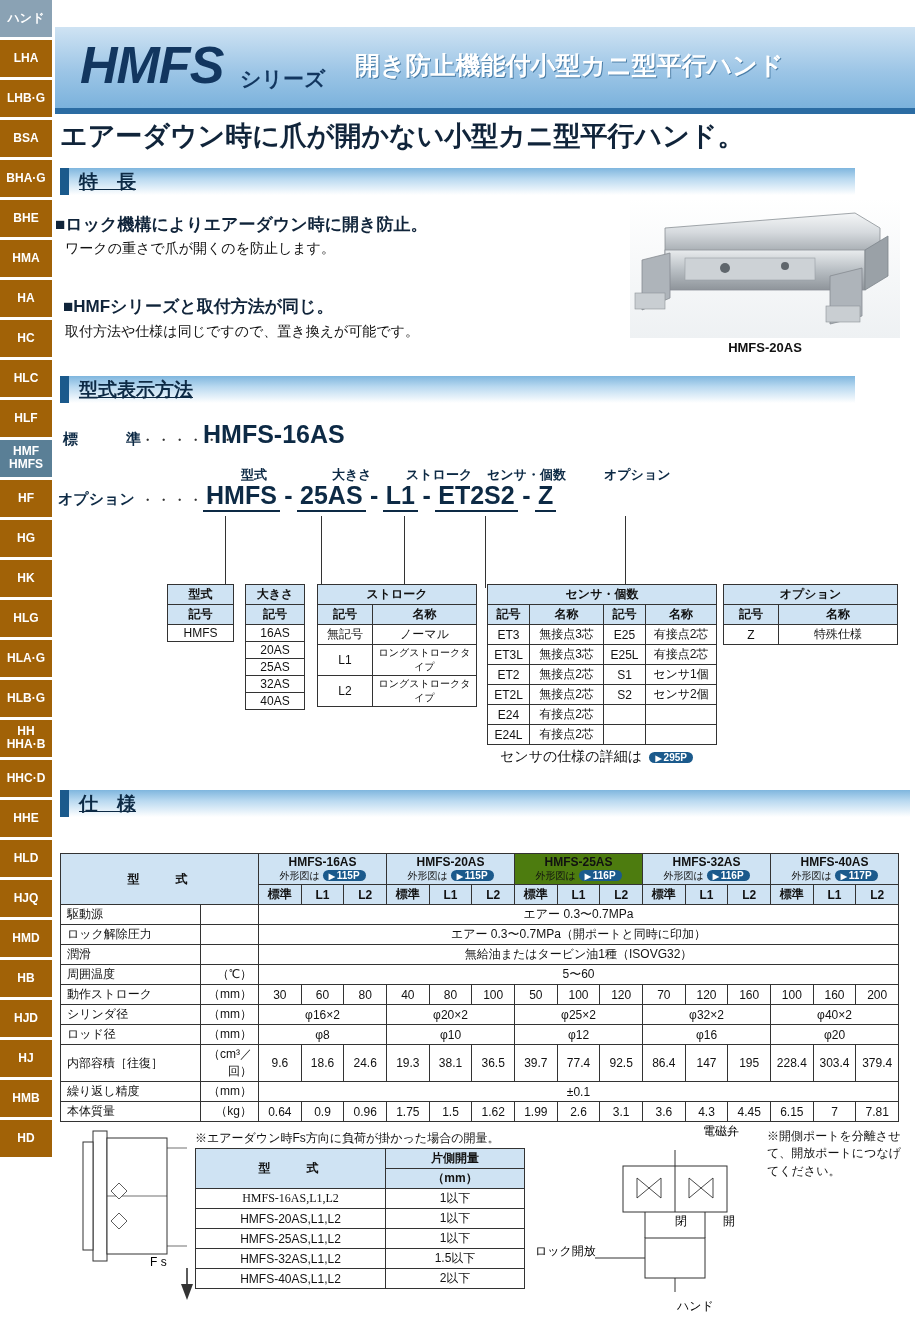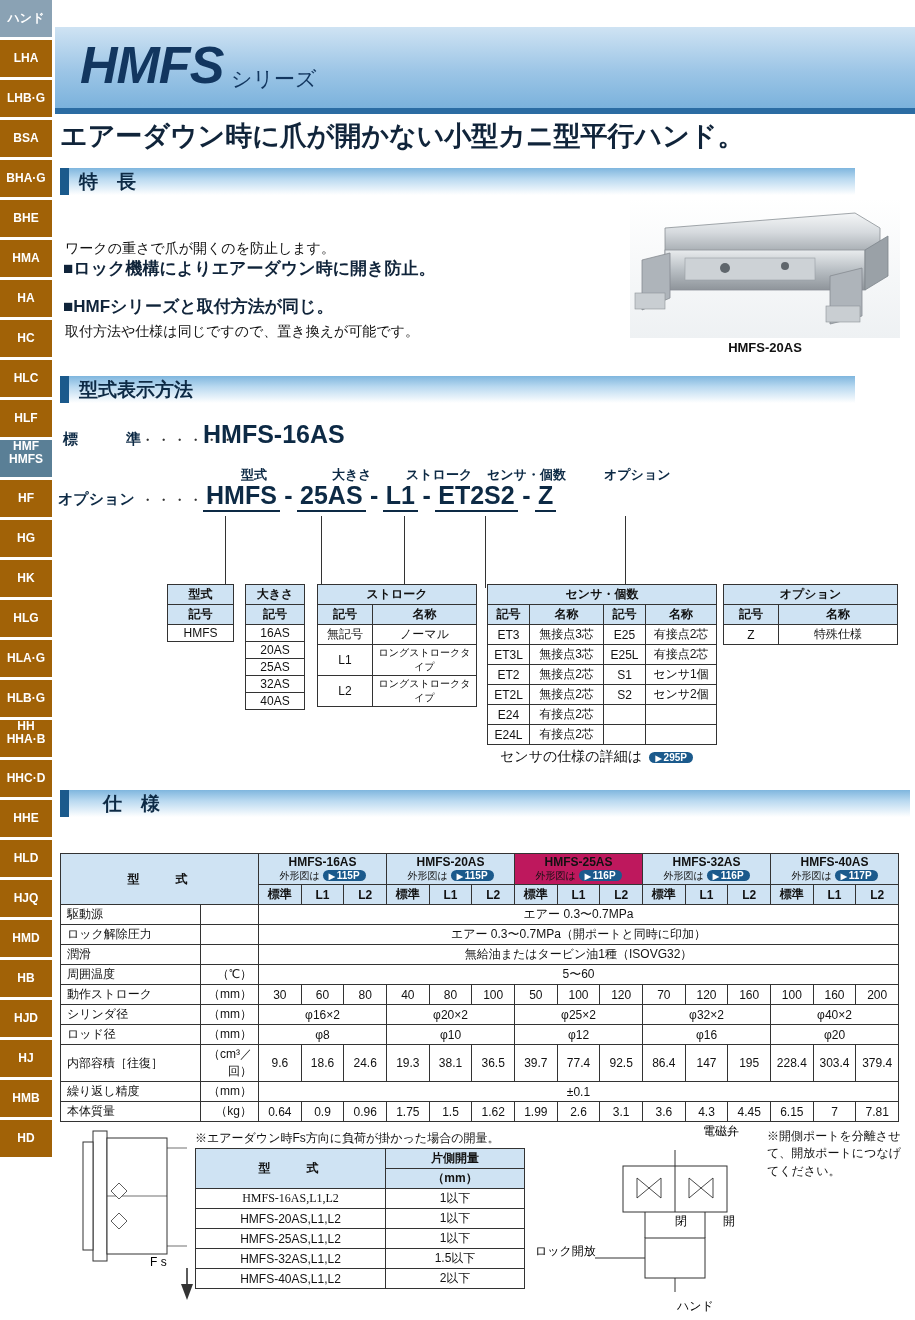--- a/index.html
+++ b/index.html
@@ -19,40 +19,40 @@
     position:absolute; left:0; top:0; width:55px; height:1320px;
     background:#ffffff;
   }
   .side-tab {
     width:52px; margin:0 0 3px 0;
     height:37px; line-height:37px; text-align:center;
     font-size:12px; font-weight:bold; color:#ffffff;
     background:#a16207;
     letter-spacing:0px;
   }
-  .side-tab.two { line-height:13px; height:37px;}
+  .side-tab.two { line-height:13px; padding-top:5px; height:37px;}
   .side-tab.active { background:#5a7f96; }
   .side-tab.hand { background:#8aa2b4; }
 
   
   .topbar { position:absolute; left:55px; top:0; width:860px; height:26px;
     background:#ffffff; }
   .header {
     position:absolute; left:55px; top:26px; width:860px; height:82px;
     background: linear-gradient(#cfe3f3, #9cc5e6 55%, #7bb2dc);
     border-top:1px solid #ffffff;
   }
   .hmfs-title {
     position:absolute; left:25px; top:8px;
     font-size:52px; font-weight:bold; font-style:italic;
     color:#12365f; letter-spacing:-1px;
   }
   .hmfs-series {
-    position:absolute; left:176px; top:38px;
-    font-size:21px; font-weight:normal; color:#12365f;
+    position:absolute; left:185px; top:38px;
+    font-size:21px; font-weight:bold; color:#12365f;
   }
   .header-sub {
     position:absolute; left:300px; top:22px;
     font-size:25px; font-weight:bold; color:#ffffff;
     text-shadow:1px 1px 0 #4a7ea8;
   }
   .blueband { position:absolute; left:55px; top:108px; width:860px; height:6px;
      background:#2b6ca3;}
 
   
@@ -64,21 +64,21 @@
   }
 
   
   .secbar {
     position:absolute; height:27px; width:795px;
     background:linear-gradient(#7fb6de,#b9d9f0 40%, #ffffff);
     border-left:9px solid #1b5a8c;
   }
   .secbar span {
     display:block; padding-left:10px; line-height:27px;
-    font-size:19px; font-weight:bold; color:#0d2a45;
+    font-size:19px; font-weight:bold; color:#0d2a45;text-decoration:underline;
   }
   .secbar.wide { width:850px; }
 
   .bullet { font-size:17px; font-weight:bold; color:#10243a; }
   .body-txt { font-size:14px; color:#111; }
 
   
   .photo {
     position:absolute; left:575px; top:80px; width:270px; height:140px;
     background:linear-gradient(#ffffff,#eef1f3);
@@ -161,32 +161,33 @@
       <div class="side-tab"><span>HJD</span></div>
       <div class="side-tab"><span>HJ</span></div>
       <div class="side-tab"><span>HMB</span></div>
       <div class="side-tab"><span>HD</span></div>
     </div>
 
   <div class="topbar"></div>
   <div class="header">
     <div class="hmfs-title">HMFS</div>
     <div class="hmfs-series">シリーズ</div>
+    <div class="header-sub">開き防止機能付小型カニ型平行ハンド</div>
   </div>
   <div class="blueband"></div>
 
   <div class="main">
 
     <div class="lead">エアーダウン時に爪が開かない小型カニ型平行ハンド。</div>
 
     <div class="secbar" style="left:5px; top:50px;">
       <span>特　長</span>
     </div>
 
-    <div class="bullet" style="position:absolute; left:8px; top:95px;margin-top:44px;">■ロック機構によりエアーダウン時に開き防止。</div>
+    <div class="bullet" style="position:absolute; left:0; top:95px;">■ロック機構によりエアーダウン時に開き防止。</div>
     <div class="body-txt" style="position:absolute; left:10px; top:122px;">ワークの重さで爪が開くのを防止します。</div>
     <div class="bullet" style="position:absolute; left:8px; top:177px;text-align:right;">■HMFシリーズと取付方法が同じ。</div>
     <div class="body-txt" style="position:absolute; left:10px; top:205px;">取付方法や仕様は同じですので、置き換えが可能です。</div>
 
     <div class="photo">
       <svg width="270" height="140" viewBox="0 0 270 140">
         <defs>
           <linearGradient id="mg" x1="0" y1="0" x2="0" y2="1">
             <stop offset="0%" stop-color="#f4f6f7"></stop>
               <stop offset="35%" stop-color="#d6dade"></stop>
@@ -376,41 +377,41 @@
           <td>特殊仕様</td>
           </tr>
     </tbody>
       </table>
 
     <div style="position:absolute; left:445px; top:629px;">
       <span class="sensor-note">センサの仕様の詳細は</span>
       <span class="pref">295P</span>
     </div>
 
-    <div class="secbar wide" style="left:5px; top:672px;padding-left:24px;">
+    <div class="secbar wide" style="left:5px; top:672px;">
       <span>仕　様</span>
     </div>
 
     <table class="spec">
       <tbody>
           <tr>
         <td rowspan="2" colspan="2" class="c" style="width:198px; background:#cfe3f3; font-weight:bold; letter-spacing:4px;">型　　式</td>
         <td colspan="3" class="c" style="background:#cfe3f3; width:128px;">
           <div style="font-weight:bold">HMFS-16AS</div>
           <div style="font-size:10px">
             <span>外形図は</span><span class="pref">115P</span>
           </div>
         </td>
         <td colspan="3" class="c" style="background:#cfe3f3; width:128px;">
           <div style="font-weight:bold">HMFS-20AS</div>
           <div style="font-size:10px">
             <span>外形図は</span><span class="pref">115P</span>
           </div>
         </td>
-        <td colspan="3" class="c" style="background:#be185d; width:128px;">
+        <td colspan="3" class="c" style="background:#4d7c0f; width:128px;">
           <div style="font-weight:bold">HMFS-25AS</div>
           <div style="font-size:10px">
             <span>外形図は</span><span class="pref">116P</span>
           </div>
         </td>
         <td colspan="3" class="c" style="background:#cfe3f3; width:128px;">
           <div style="font-weight:bold">HMFS-32AS</div>
           <div style="font-size:10px">
             <span>外形図は</span><span class="pref">116P</span>
           </div>

